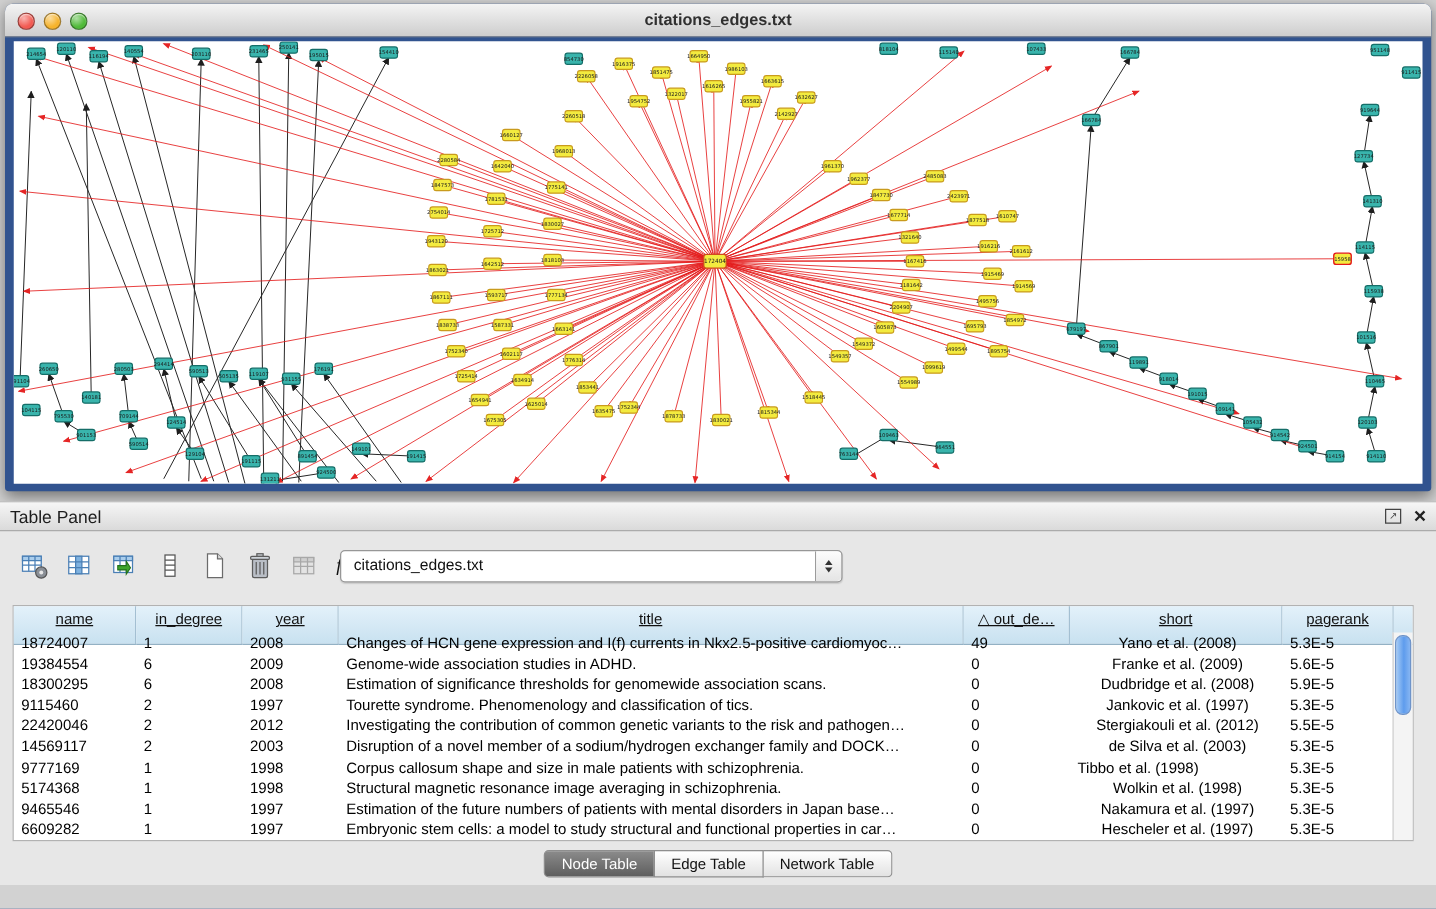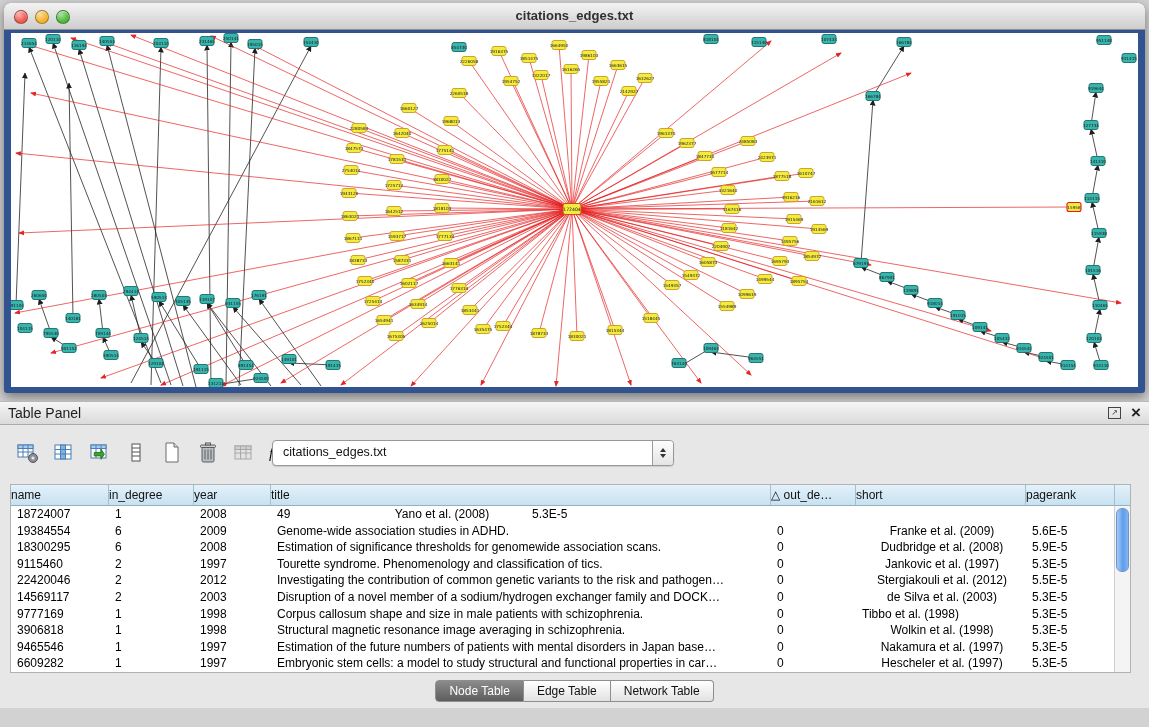--- a/index.html
+++ b/index.html
@@ -68,25 +68,25 @@
   }
   .arr-up{width:0;height:0;border-left:3.5px solid transparent;border-right:3.5px solid transparent;border-bottom:4.5px solid #333;}
   .arr-dn{width:0;height:0;border-left:3.5px solid transparent;border-right:3.5px solid transparent;border-top:4.5px solid #333;}
   
   #tp-table{
     position:absolute;left:10px;top:60px;width:1119px;height:187px;
     background:#ffffff;border:1px solid #b2b2b2;box-sizing:content-box;
   }
   #thead{display:flex;height:21px;}
   .th{
-    box-sizing:border-box;height:21px;line-height:20px;
+    box-sizing:border-box;height:31px;line-height:20px;text-align:center;
     font-size:12px;color:#111;
     background:linear-gradient(#e3f1fa,#c8e1f0);
     border-right:1px solid #a3bfd2;border-bottom:1px solid #93b1c4;
-    overflow:hidden;white-space:nowrap;flex:0 0 auto;
+    overflow:hidden;white-space:nowrap;flex:0 0 auto;text-decoration:underline;
   }
   .th.fill{flex:1 1 auto;border-right:none;}
   #tbody{position:absolute;left:0;top:21px;right:15px;bottom:0;overflow:hidden;}
   .tr{display:flex;height:16.6px;}
   .td{
     box-sizing:border-box;height:16.6px;line-height:16.6px;font-size:12px;color:#000;
     padding:0 4px 0 6px;overflow:hidden;white-space:nowrap;flex:0 0 auto;
   }
   #vscroll{
     position:absolute;right:0;top:21px;bottom:0;width:15px;
@@ -942,20 +942,21 @@
           <div class="th" style="width: 85px;">△ out_de…</div>
           <div class="th" style="width: 170px;">short</div>
           <div class="th" style="width: 89px;">pagerank</div>
           <div class="th fill"></div>
         </div>
       <div id="tbody">
           <div class="tr">
             <div class="td" style="width: 98px; text-align: left;">18724007</div>
             <div class="td" style="width: 85px; text-align: left;">1</div>
             <div class="td" style="width: 77px; text-align: left;">2008</div>
+            <div class="td" style="width: 500px; text-align: left;">Changes of HCN gene expression and I(f) currents in Nkx2.5-positive cardiomyoc…</div>
             <div class="td" style="width: 85px; text-align: left;">49</div>
             <div class="td" style="width: 170px; text-align: center;">Yano et al. (2008)</div>
             <div class="td" style="width: 89px; text-align: left;">5.3E-5</div>
           </div>
           <div class="tr">
             <div class="td" style="width: 98px; text-align: left;">19384554</div>
             <div class="td" style="width: 85px; text-align: left;">6</div>
             <div class="td" style="width: 77px; text-align: left;">2009</div>
             <div class="td" style="width: 500px; text-align: left;">Genome-wide association studies in ADHD.</div>
             <div class="td" style="width: 85px; text-align: left;">0</div>
@@ -1001,21 +1002,21 @@
           <div class="tr">
             <div class="td" style="width: 98px; text-align: left;">9777169</div>
             <div class="td" style="width: 85px; text-align: left;">1</div>
             <div class="td" style="width: 77px; text-align: left;">1998</div>
             <div class="td" style="width: 500px; text-align: left;">Corpus callosum shape and size in male patients with schizophrenia.</div>
             <div class="td" style="width: 85px; text-align: left;">0</div>
             <div class="td" style="width: 170px; text-align: left;">Tibbo et al. (1998)</div>
             <div class="td" style="width: 89px; text-align: left;">5.3E-5</div>
           </div>
           <div class="tr">
-            <div class="td" style="width: 98px; text-align: left;">3906818</div>
+            <div class="td" style="width: 98px; text-align: left;">5174368</div>
             <div class="td" style="width: 85px; text-align: left;">1</div>
             <div class="td" style="width: 77px; text-align: left;">1998</div>
             <div class="td" style="width: 500px; text-align: left;">Structural magnetic resonance image averaging in schizophrenia.</div>
             <div class="td" style="width: 85px; text-align: left;">0</div>
             <div class="td" style="width: 170px; text-align: center;">Wolkin et al. (1998)</div>
             <div class="td" style="width: 89px; text-align: left;">5.3E-5</div>
           </div>
           <div class="tr">
             <div class="td" style="width: 98px; text-align: left;">9465546</div>
             <div class="td" style="width: 85px; text-align: left;">1</div>

